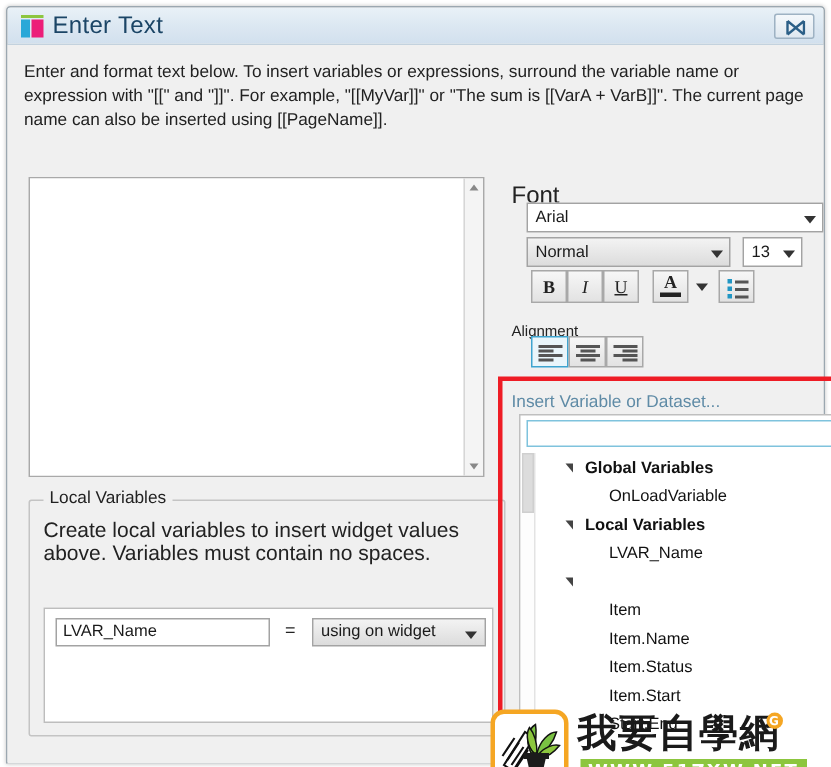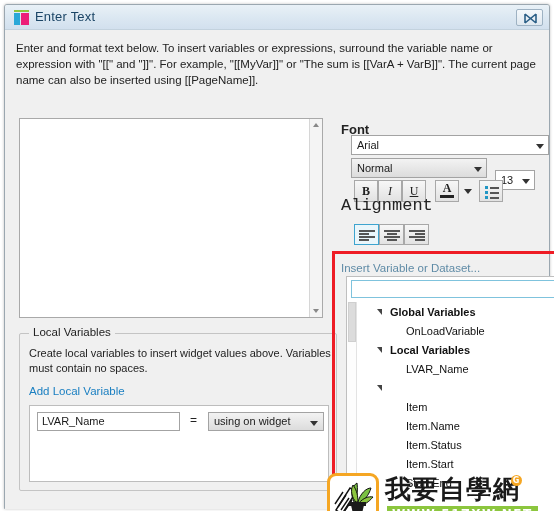--- a/index.html
+++ b/index.html
@@ -38,21 +38,21 @@
     position:absolute; left:0; top:0; width:15px; height:2px; background:#8dc63f;
   }
   #app-icon .sq-blue {
     position:absolute; left:0; top:3px; width:6px; height:12px; background:#2aa8d8;
   }
   #app-icon .sq-pink {
     position:absolute; left:7px; top:3px; width:8px; height:12px; background:#ec1e79;
   }
   #title-text {
     position: absolute; left: 30px; top: 4px;
-    font-size: 13px; color: #1b4566;
+    font-size: 16px; color: #1b4566;
     letter-spacing: .2px;
   }
   #close-btn {
     position: absolute; right: 6px; top: 4px;
     width: 27px; height: 17px;
     background: linear-gradient(to bottom,#f4f8fb,#dfe8f0);
     border: 1px solid #9eb2c3;
     border-radius: 2px;
     cursor: pointer;
   }
@@ -90,21 +90,21 @@
   #editor-scroll .arr.up {
     top:4px;border-left:3.5px solid transparent;border-right:3.5px solid transparent;border-bottom:4px solid #888;
   }
   #editor-scroll .arr.down {
     bottom:4px;border-left:3.5px solid transparent;border-right:3.5px solid transparent;border-top:4px solid #888;
   }
 
   
   #font-label {
     position:absolute; left:336px; top:92px;
-    font-size:13px; color:#222;font-weight:bold;
+    font-size:16px; color:#222;
   }
   .combo {
     position:absolute;
     height:20px;
     border:1px solid #a3a3a3;
     background:#fff;
     font-size:11px; color:#1a1a1a;
     line-height:18px;
     padding-left:5px;
     cursor:pointer;
@@ -112,21 +112,21 @@
   .combo.grey { background: linear-gradient(to bottom,#f3f3f3,#dcdcdc); }
   .combo .cap {
     position:absolute; right:0; top:0; bottom:0; width:17px;
   }
   .combo .cap:after {
     content:""; position:absolute; left:5px; top:8px;
     width:0;height:0;border-left:4px solid transparent;border-right:4px solid transparent;border-top:5px solid #333;
   }
   #font-family-combo { left:346px; top:105px; width:198px; }
   #font-style-combo  { left:346px; top:128px; width:136px; }
-  #font-size-combo   { left:490px; top:128px; width:40px;margin-top:12px; }
+  #font-size-combo   { left:490px; top:128px; width:40px; }
 
   
   .fbtn {
     position:absolute; top:150px; height:22px;
     background: linear-gradient(to bottom,#f7f7f7,#e2e2e2);
     border:1px solid #a8a8a8;
     cursor:pointer;
     font-size:12px; color:#222;
     text-align:center; line-height:20px;
   }
@@ -143,21 +143,21 @@
     position:absolute; left:0; right:0; top:0px;
     font-family:"Liberation Serif", serif; font-weight:bold; font-size:12px; line-height:15px;
   }
   #btn-textcolor .swatch {
     position:absolute; left:4px; right:4px; bottom:3px; height:3px; background:#222;
   }
   #btn-bullets { left:474px; width:24px; }
   #btn-bullets .bl { position:absolute; left:5px; width:3px; height:3px; background:#2196c4; }
   #btn-bullets .ln { position:absolute; left:10px; height:2px; background:#555; }
 
-  #align-label { position:absolute; left:336px; top:166px; font-size:17px; color:#222;font-family:Liberation Mono, monospace; }
+  #align-label { position:absolute; left:336px; top:186px; font-size:10px; color:#222; }
   .abtn {
     position:absolute; top:194px; width:25px; height:21px;
     background: linear-gradient(to bottom,#f7f7f7,#e2e2e2);
     border:1px solid #a8a8a8;
     cursor:pointer;
   }
   .abtn.sel { border:1px solid #3ea4cf; background:#eaf6fb; }
   #align-left { left:349px; }
   #align-center { left:374px; }
   #align-right { left:399px; }
@@ -171,21 +171,21 @@
     border-radius:2px;
     background:transparent;
   }
   #lv-legend {
     position:absolute; left:24px; top:296px;
     background:#f0f0f0; padding:0 4px;
     font-size:11.5px; color:#222;
   }
   #lv-desc {
     position:absolute; left:24px; top:316px; width:310px;
-    font-size:11px; color:#222; line-height:15px;
+    font-size:14px; color:#222; line-height:15px;
   }
   #lv-add {
     position:absolute; left:24px; top:355px;
     font-size:11.5px; color:#1a7fc1;
     cursor:pointer;
   }
   #lv-list {
     position:absolute; left:24px; top:375px;
     width:300px; height:77px;
     background:#fff; border:1px solid #bdbdbd;
@@ -388,21 +388,20 @@
     <div class="abtn" id="align-right">
       <i style="left:4px;top:5px;width:16px"></i>
         <i style="left:10px;top:8px;width:10px"></i>
       <i style="left:4px;top:11px;width:16px"></i>
         <i style="left:10px;top:14px;width:10px"></i>
     </div>
 
     <div id="lv-group"></div>
     <div id="lv-legend">Local Variables</div>
     <div id="lv-desc">Create local variables to insert widget values above. Variables must contain no spaces.</div>
-    <div id="lv-add">Add Local Variable</div>
 
     <div id="lv-list">
       <div id="lv-name">LVAR_Name</div>
       <div id="lv-eq">=</div>
       <div id="lv-value">
         <span>using on widget</span>
         <span class="cap2"></span>
       </div>
     </div>
 

